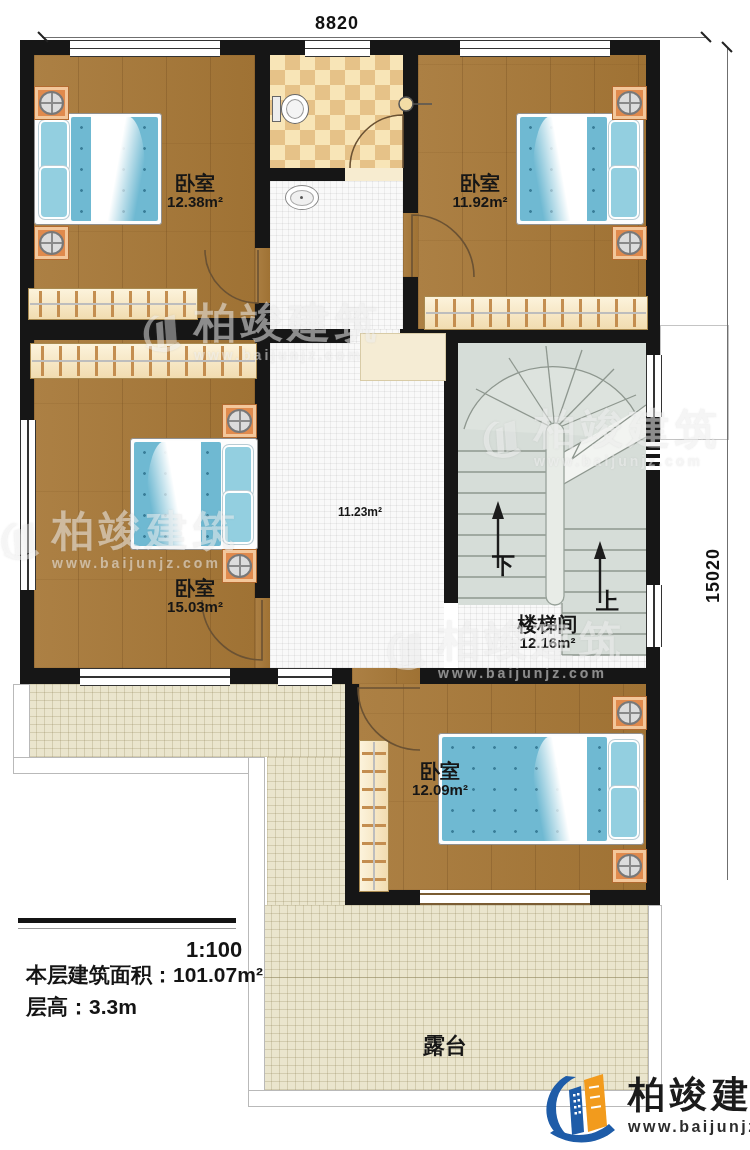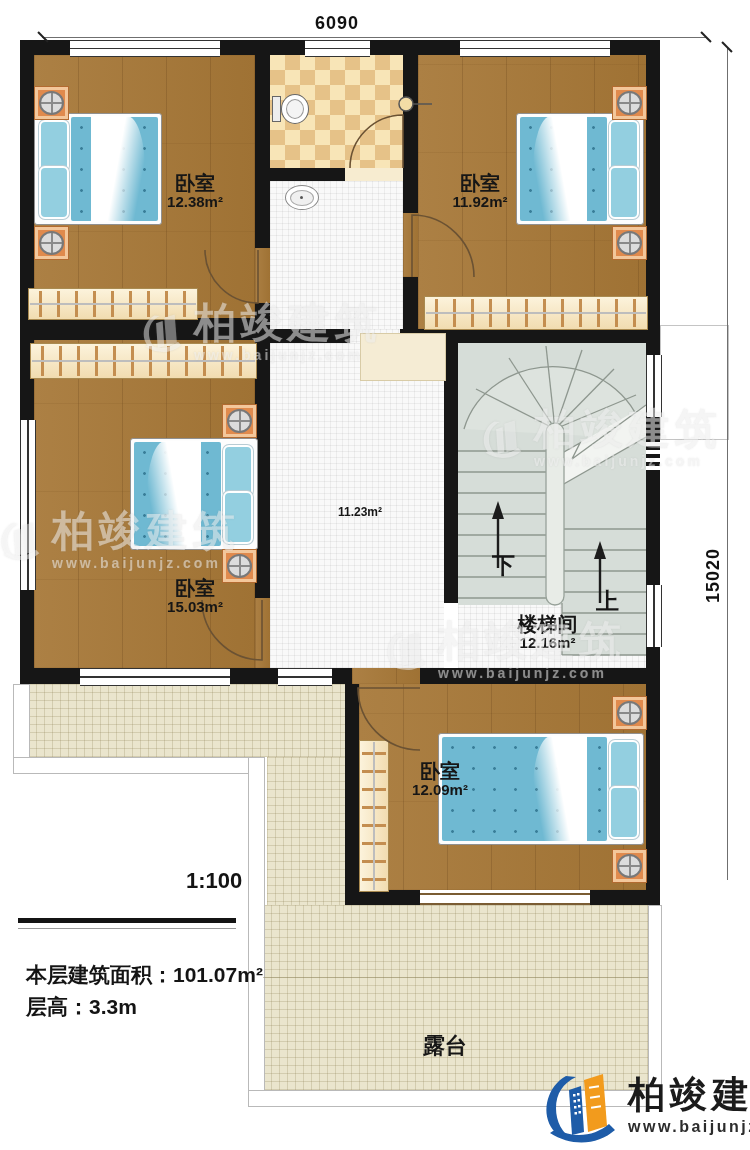--- a/index.html
+++ b/index.html
@@ -54,21 +54,21 @@
   .tick{position:absolute;width:14px;height:2px;background:#222;transform:rotate(45deg);z-index:30;}
   .dimtext{position:absolute;font-size:18px;font-weight:600;color:#111;z-index:30;letter-spacing:1px;}
   
   .wm{position:absolute;display:flex;align-items:center;gap:10px;z-index:40;pointer-events:none;opacity:.55;}
   .wm .col{display:flex;flex-direction:column;line-height:1;}
   .wm .t1{font-size:42px;font-weight:700;color:#ededed;letter-spacing:5px;text-shadow:0 0 2px rgba(110,110,110,.28);}
   .wm .t2{font-size:14px;font-weight:700;color:#ededed;letter-spacing:3px;margin-top:4px;text-shadow:0 0 2px rgba(110,110,110,.28);}
   .wm svg{color:rgba(240,240,240,.9);filter:drop-shadow(0 0 1px rgba(110,110,110,.3));}
   
   .tb-title{position:absolute;left:18px;top:868px;font-size:35px;font-weight:700;color:#141414;letter-spacing:2px;z-index:30;}
-  .tb-scale{position:absolute;left:186px;top:868px;font-size:22px;font-weight:600;color:#141414;z-index:30;}
+  .tb-scale{position:absolute;left:186px;top:937px;font-size:22px;font-weight:600;color:#141414;z-index:30;}
   .tb-rule1{position:absolute;left:18px;top:918px;width:218px;height:5px;background:#141414;z-index:30;}
   .tb-rule2{position:absolute;left:18px;top:928px;width:218px;height:1px;background:#9a9a9a;z-index:30;}
   .tb-line{position:absolute;left:26px;font-size:21px;font-weight:600;color:#141414;z-index:30;margin-top:21px;}
   
   .brand{position:absolute;left:534px;top:1066px;display:flex;align-items:center;gap:6px;z-index:50;}
   .brand .col{display:flex;flex-direction:column;}
   .brand .bn{font-size:37px;font-weight:700;color:#1b1b1b;letter-spacing:5px;line-height:1;}
   .brand .bu{font-size:16px;font-weight:700;color:#2c2c2c;letter-spacing:2.5px;margin-top:5px;}
   .rug{position:absolute;background:#f5ecd4;border:1px solid #d8cba6;z-index:12;}
   .roof{position:absolute;border:1px solid #c4c4c4;background:#fff;z-index:1;}
@@ -289,21 +289,21 @@
   </div>
   <div class="rlabel" style="left:400px;top:1034px;width:90px">
     <span class="nm" style="font-size:22px">露台</span>
   </div>
   <div class="dirlabel" style="left:492px;top:550px">下</div>
   <div class="dirlabel" style="left:596px;top:586px">上</div>
 
   <div class="dimline" style="left:42px;top:37px;width:664px;height:1px"></div>
   <div class="tick" style="left:36px;top:36px"></div>
   <div class="tick" style="left:699px;top:36px"></div>
-  <div class="dimtext" style="left:315px;top:13px">6090</div>
+  <div class="dimtext" style="left:315px;top:13px">8820</div>
   <div class="dimline" style="left:727px;top:48px;width:1px;height:832px"></div>
   <div class="tick" style="left:720px;top:46px"></div>
   <div class="dimtext" style="left:668px;top:565px;width:90px;text-align:center;transform:rotate(-90deg)">15020</div>
 
   <div class="wm" style="left:138px;top:302px">
     <svg width="46" height="44" viewBox="0 0 84 80">
         <use href="#logo-mark"></use>
       </svg>
     <div class="col">
         <span class="t1">柏竣建筑</span>

